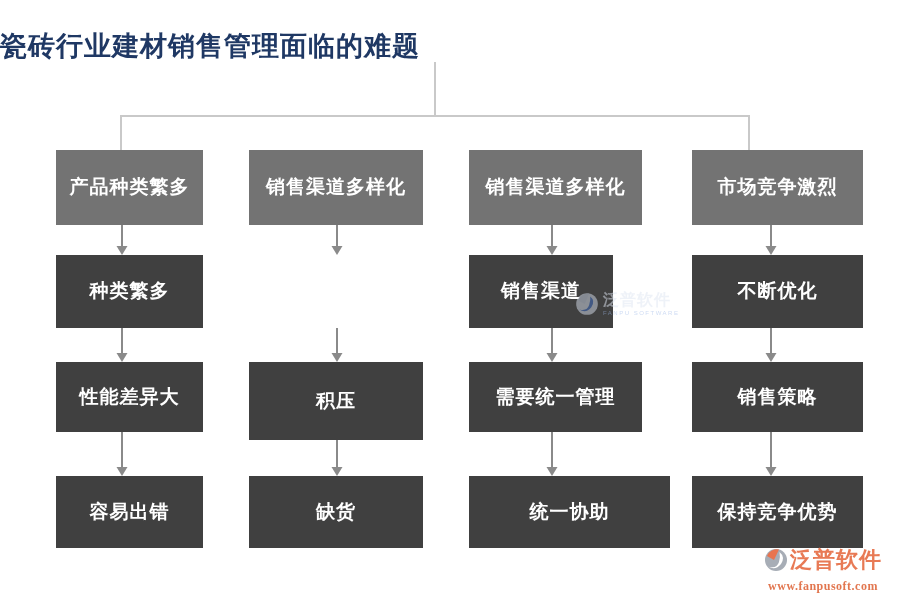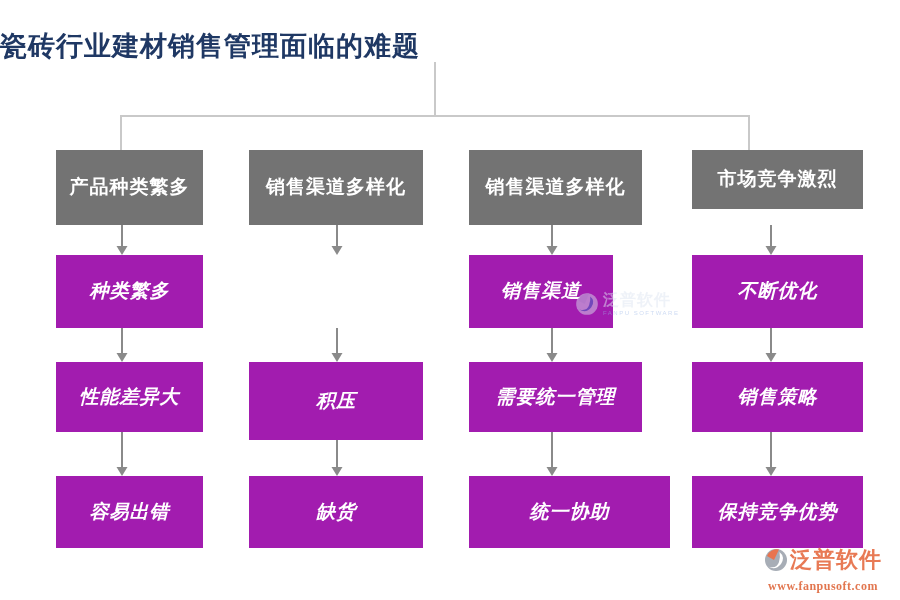--- a/index.html
+++ b/index.html
@@ -17,21 +17,21 @@
   .stem{stroke:#8a8a8a;stroke-width:2;}
   .head{fill:#8a8a8a;stroke:none;}
 
   .box{
     position:absolute;z-index:2;
     display:flex;align-items:center;justify-content:center;
     color:#ffffff;font-weight:bold;font-size:19px;letter-spacing:1px;
     text-align:center;line-height:1.2;
   }
   .box.header{background:#737373;}
-  .box.item{background:#a21caf;font-style:italic;}
+  .box.item{background:#404040;}
 
   .watermark{
     position:absolute;left:574px;top:291px;z-index:3;
     display:flex;align-items:flex-start;gap:3px;opacity:.5;
     pointer-events:none;
   }
   .wm-icon{width:26px;height:26px;flex:0 0 auto;}
   .wm-col{display:flex;flex-direction:column;}
   .wm-name{font-size:16px;font-weight:bold;color:#dfe6f2;letter-spacing:1px;line-height:18px;}
   .wm-sub{font-size:6px;color:#9db8e8;letter-spacing:1.5px;line-height:8px;}
@@ -96,21 +96,21 @@
 
   <div class="box header" style="left:249px;top:150px;width:174px;height:75px">销售渠道多样化</div>
   <div class="box item" style="left:249px;top:362px;width:174px;height:78px">积压</div>
   <div class="box item" style="left:249px;top:476px;width:174px;height:72px">缺货</div>
 
   <div class="box header" style="left:469px;top:150px;width:173px;height:75px">销售渠道多样化</div>
   <div class="box item" style="left:469px;top:255px;width:144px;height:73px">销售渠道</div>
   <div class="box item" style="left:469px;top:362px;width:173px;height:70px">需要统一管理</div>
   <div class="box item" style="left:469px;top:476px;width:201px;height:72px">统一协助</div>
 
-  <div class="box header" style="left:692px;top:150px;width:171px;height:59px">市场竞争激烈</div>
+  <div class="box header" style="left:692px;top:150px;width:171px;height:75px">市场竞争激烈</div>
   <div class="box item" style="left:692px;top:255px;width:171px;height:73px">不断优化</div>
   <div class="box item" style="left:692px;top:476px;width:171px;height:72px">保持竞争优势</div>
   <div class="box item" style="left:692px;top:362px;width:171px;height:70px">销售策略</div>
 
   <div class="watermark">
     <svg class="wm-icon" viewBox="0 0 24 24">
       <circle cx="12" cy="12" r="10" fill="#d6deec"></circle>
       <path d="M4 9 A10 10 0 0 1 14 2.3 L10 12 Z" fill="#c9d4e6"></path>
       <path d="M15 5 q5 4 1 10 q-5 6 -11 2 q7 2 9 -4 q1.5 -5 1 -8 Z" fill="#4473c8"></path>
     </svg>

